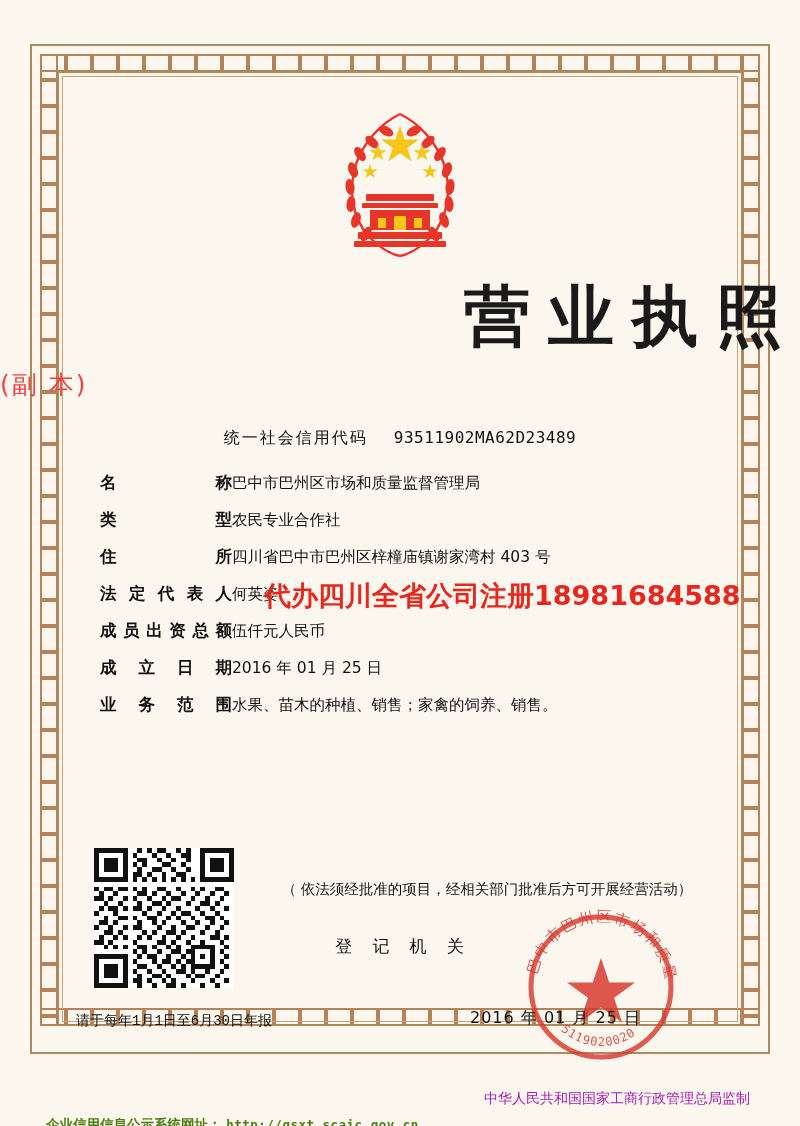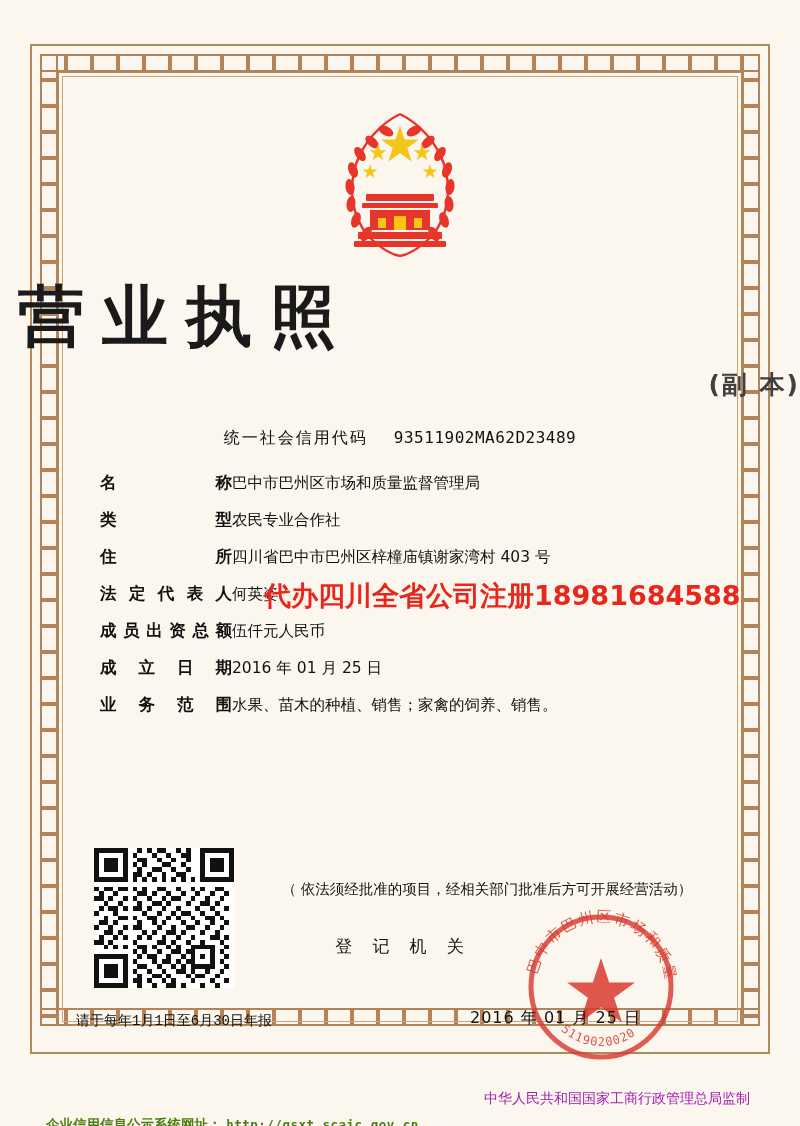--- a/index.html
+++ b/index.html
@@ -85,38 +85,37 @@
     top: 108px;
     width: 160px;
     height: 155px;
   }
 
   
   .title-main {
     position: absolute;
     left: 0; right: 0;
     top: 272px;
-    text-align: left;
+    text-align: right;
     font-family: "DejaVu Sans", "Liberation Sans", sans-serif;
     font-size: 66px;
     font-weight: bold;
     letter-spacing: 18px;
     color: #1a1a1a;
     text-indent: 18px;
   }
   .title-sub {
     position: absolute;
     left: 0; right: 0;
     top: 368px;
-    text-align: right;
+    text-align: left;
     font-family: "DejaVu Sans", "Liberation Sans", sans-serif;
     font-size: 25px;
-    color: #404040;
+    color: #ef4444;
     letter-spacing: 2px;
-    font-weight: bold;
   }
 
   
   .credit-line {
     position: absolute;
     left: 0; right: 0;
     top: 428px;
     text-align: center;
     font-family: "DejaVu Sans", "Liberation Sans", sans-serif;
     font-size: 16px;

